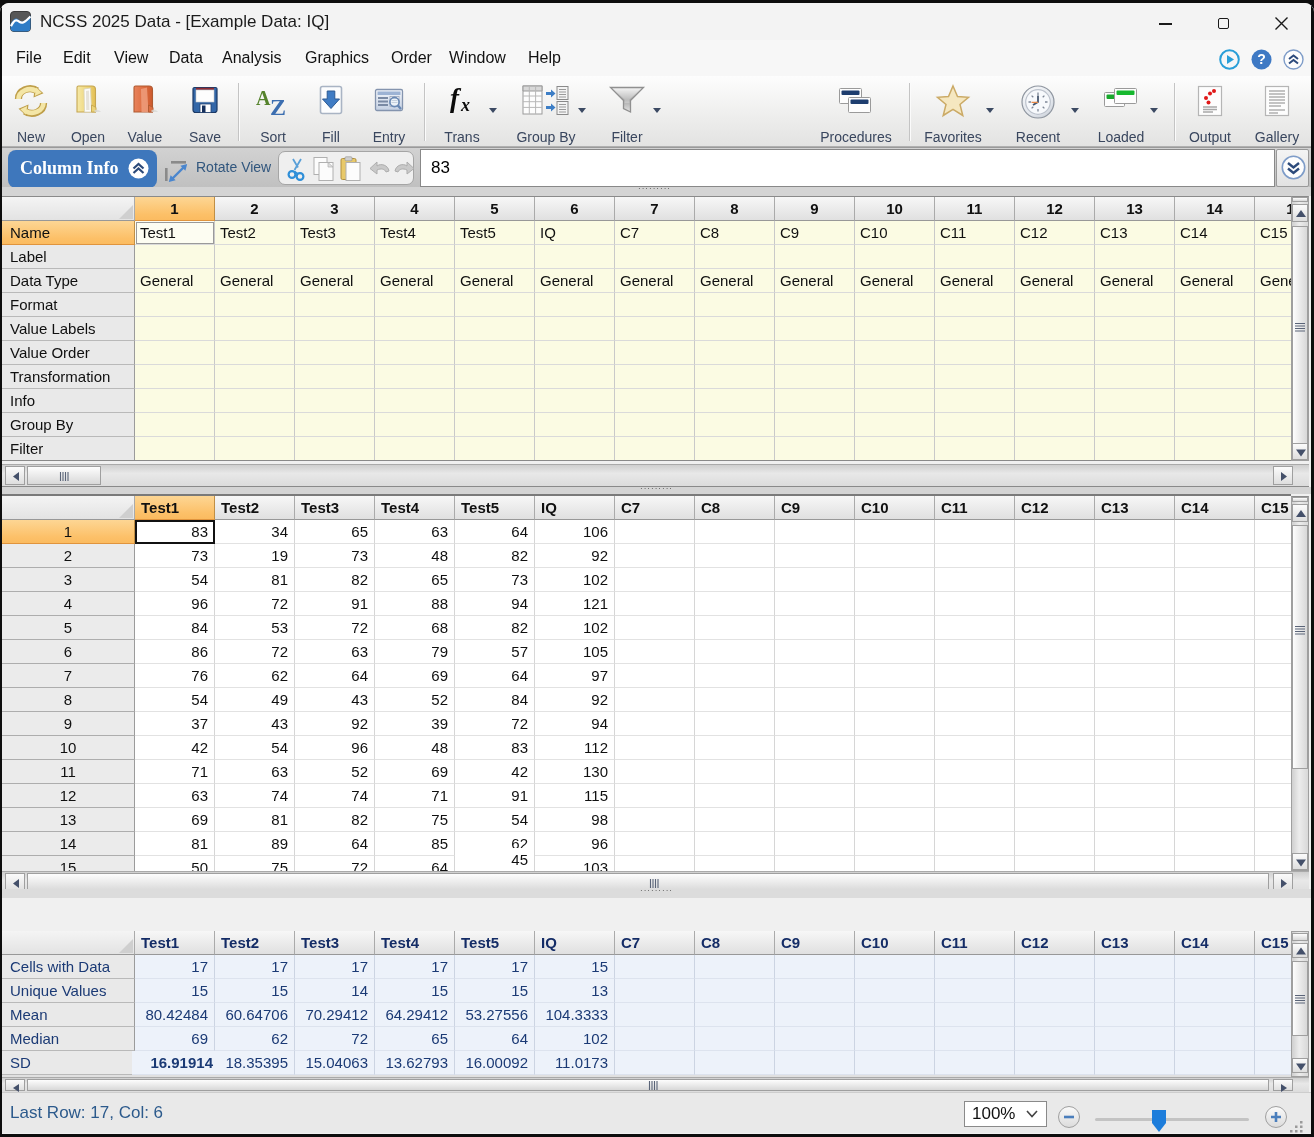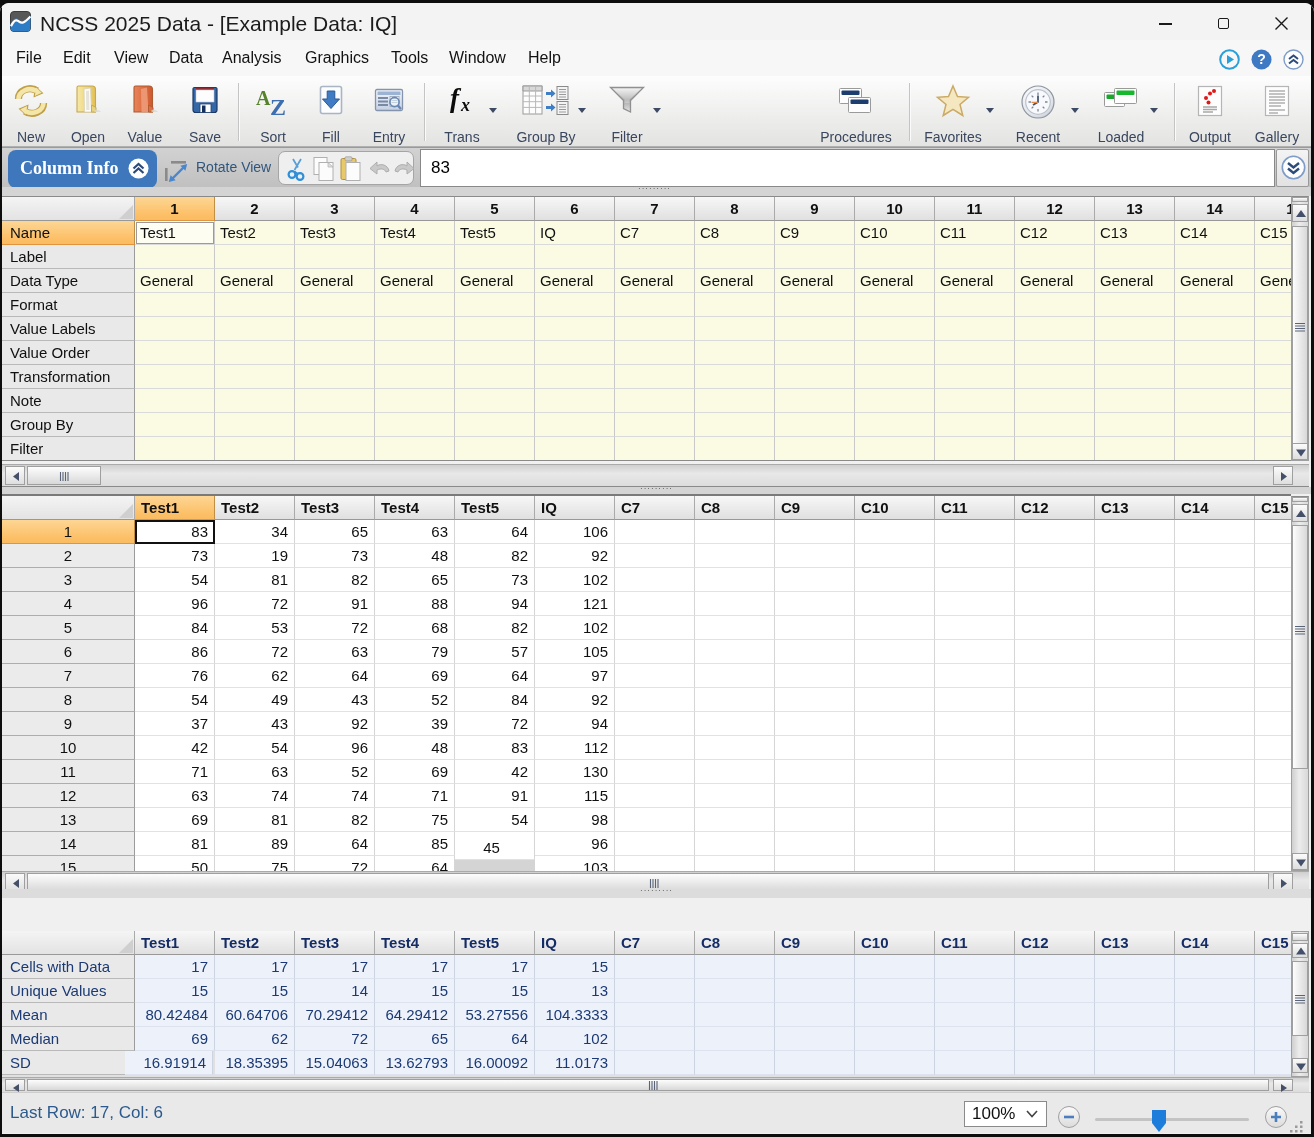--- a/index.html
+++ b/index.html
@@ -3,21 +3,21 @@
 <style>
 *{box-sizing:border-box;margin:0;padding:0}
 html,body{width:1314px;height:1137px;overflow:hidden;background:#0d0d0d;
  font-family:"Liberation Sans",sans-serif;}
 #win{position:absolute;left:0;top:3px;width:1314px;height:1131px;background:#f0f0f0;
  border-radius:9px 9px 0 0;overflow:hidden}
 .abs{position:absolute}
 
 #titlebar{left:0;top:0;width:100%;height:37px;background:#f3f3f3}
 #title-ic{left:10px;top:8px;width:21px;height:21px}
-#title-tx{left:40px;top:9px;font-size:21px;color:#1b1b1b;white-space:nowrap}
+#title-tx{left:40px;top:9px;font-size:17px;color:#1b1b1b;white-space:nowrap}
 .winbtn{top:14px;height:12px;color:#1a1a1a}
 
 #menubar{left:0;top:37px;width:100%;height:38px;background:#f7f7f7;border-bottom:1px solid #e2e2e2}
 .mi{position:absolute;top:9px;font-size:16px;color:#121212}
 
 #toolbar{left:0;top:73px;width:100%;height:71px;background:linear-gradient(#fdfdfd,#ededec 60%,#e3e3e2);border-bottom:1px solid #b0b0b0}
 .tbtn{position:absolute;top:8px;text-align:center}
 .tlab{position:absolute;top:45px;width:100%;text-align:center;font-size:14px;color:#39465e;white-space:nowrap}
 .tsep{position:absolute;top:7px;height:58px;width:1px;background:#c4c4c4;box-shadow:1px 0 0 #fbfbfb}
 .tcaret{position:absolute;top:32px;width:0;height:0;border-left:4px solid transparent;border-right:4px solid transparent;border-top:5px solid #3c4a63}
@@ -74,21 +74,21 @@
 <path d="M0.5 0.5 L12.5 12.5 M12.5 0.5 L0.5 12.5" stroke="#1a1a1a" stroke-width="1.4"></path>
       </svg>
 </div>
 <div id="menubar" class="abs">
 <div class="mi" style="left:16px">File</div>
 <div class="mi" style="left:63px">Edit</div>
 <div class="mi" style="left:114px">View</div>
 <div class="mi" style="left:169px">Data</div>
 <div class="mi" style="left:222px">Analysis</div>
 <div class="mi" style="left:305px">Graphics</div>
-<div class="mi" style="left:391px">Tools</div>
+<div class="mi" style="left:391px">Order</div>
 <div class="mi" style="left:449px">Window</div>
 <div class="mi" style="left:528px">Help</div>
 <svg class="abs" style="left:1219px;top:9px" width="21" height="21" viewBox="0 0 21 21">
 <circle cx="10.5" cy="10.5" r="9.3" fill="none" stroke="#2a9fd8" stroke-width="2"></circle>
 <path d="M8 6 L15 10.5 L8 15 Z" fill="#2a9fd8"></path>
       </svg>
 <svg class="abs" style="left:1251px;top:9px" width="21" height="21" viewBox="0 0 21 21">
 <circle cx="10.5" cy="10.5" r="10" fill="#3e79c4"></circle>
 <text x="10.5" y="15.3" font-size="14" font-weight="bold" fill="#fff" text-anchor="middle" font-family="Liberation Sans">?</text>
       </svg>
@@ -466,21 +466,21 @@
 <div class="cell ycell" style="left:533px;top:168px;width:80px;height:24px;"></div>
 <div class="cell ycell" style="left:613px;top:168px;width:80px;height:24px;"></div>
 <div class="cell ycell" style="left:693px;top:168px;width:80px;height:24px;"></div>
 <div class="cell ycell" style="left:773px;top:168px;width:80px;height:24px;"></div>
 <div class="cell ycell" style="left:853px;top:168px;width:80px;height:24px;"></div>
 <div class="cell ycell" style="left:933px;top:168px;width:80px;height:24px;"></div>
 <div class="cell ycell" style="left:1013px;top:168px;width:80px;height:24px;"></div>
 <div class="cell ycell" style="left:1093px;top:168px;width:80px;height:24px;"></div>
 <div class="cell ycell" style="left:1173px;top:168px;width:80px;height:24px;"></div>
 <div class="cell ycell" style="left:1253px;top:168px;width:80px;height:24px;"></div>
-<div class="cell rowhdr" style="left:0px;top:192px;width:133px;height:24px;">Note</div>
+<div class="cell rowhdr" style="left:0px;top:192px;width:133px;height:24px;">Info</div>
 <div class="cell ycell" style="left:133px;top:192px;width:80px;height:24px;"></div>
 <div class="cell ycell" style="left:213px;top:192px;width:80px;height:24px;"></div>
 <div class="cell ycell" style="left:293px;top:192px;width:80px;height:24px;"></div>
 <div class="cell ycell" style="left:373px;top:192px;width:80px;height:24px;"></div>
 <div class="cell ycell" style="left:453px;top:192px;width:80px;height:24px;"></div>
 <div class="cell ycell" style="left:533px;top:192px;width:80px;height:24px;"></div>
 <div class="cell ycell" style="left:613px;top:192px;width:80px;height:24px;"></div>
 <div class="cell ycell" style="left:693px;top:192px;width:80px;height:24px;"></div>
 <div class="cell ycell" style="left:773px;top:192px;width:80px;height:24px;"></div>
 <div class="cell ycell" style="left:853px;top:192px;width:80px;height:24px;"></div>
@@ -789,21 +789,21 @@
 <div class="cell wcell" style="left:933px;top:336px;width:80px;height:24px;"></div>
 <div class="cell wcell" style="left:1013px;top:336px;width:80px;height:24px;"></div>
 <div class="cell wcell" style="left:1093px;top:336px;width:80px;height:24px;"></div>
 <div class="cell wcell" style="left:1173px;top:336px;width:80px;height:24px;"></div>
 <div class="cell wcell" style="left:1253px;top:336px;width:80px;height:24px;"></div>
 <div class="cell drowhdr" style="left:0px;top:360px;width:133px;height:24px;">15</div>
 <div class="cell wcell" style="left:133px;top:360px;width:80px;height:24px;">50</div>
 <div class="cell wcell" style="left:213px;top:360px;width:80px;height:24px;">75</div>
 <div class="cell wcell" style="left:293px;top:360px;width:80px;height:24px;">72</div>
 <div class="cell wcell" style="left:373px;top:360px;width:80px;height:24px;">64</div>
-<div class="cell wcell" style="left:453px;top:340px;width:80px;height:24px;text-align:center;">45</div>
+<div class="cell wcell" style="left:453px;top:352px;width:80px;height:24px;">45</div>
 <div class="cell wcell" style="left:533px;top:360px;width:80px;height:24px;">103</div>
 <div class="cell wcell" style="left:613px;top:360px;width:80px;height:24px;"></div>
 <div class="cell wcell" style="left:693px;top:360px;width:80px;height:24px;"></div>
 <div class="cell wcell" style="left:773px;top:360px;width:80px;height:24px;"></div>
 <div class="cell wcell" style="left:853px;top:360px;width:80px;height:24px;"></div>
 <div class="cell wcell" style="left:933px;top:360px;width:80px;height:24px;"></div>
 <div class="cell wcell" style="left:1013px;top:360px;width:80px;height:24px;"></div>
 <div class="cell wcell" style="left:1093px;top:360px;width:80px;height:24px;"></div>
 <div class="cell wcell" style="left:1173px;top:360px;width:80px;height:24px;"></div>
 <div class="cell wcell" style="left:1253px;top:360px;width:80px;height:24px;"></div>
@@ -911,21 +911,21 @@
 <div class="cell scell" style="left:613px;top:96px;width:80px;height:24px;"></div>
 <div class="cell scell" style="left:693px;top:96px;width:80px;height:24px;"></div>
 <div class="cell scell" style="left:773px;top:96px;width:80px;height:24px;"></div>
 <div class="cell scell" style="left:853px;top:96px;width:80px;height:24px;"></div>
 <div class="cell scell" style="left:933px;top:96px;width:80px;height:24px;"></div>
 <div class="cell scell" style="left:1013px;top:96px;width:80px;height:24px;"></div>
 <div class="cell scell" style="left:1093px;top:96px;width:80px;height:24px;"></div>
 <div class="cell scell" style="left:1173px;top:96px;width:80px;height:24px;"></div>
 <div class="cell scell" style="left:1253px;top:96px;width:80px;height:24px;"></div>
 <div class="cell srowhdr" style="left:0px;top:120px;width:133px;height:24px;">SD</div>
-<div class="cell scell" style="left:123px;top:120px;width:88px;height:24px;">16.91914</div>
+<div class="cell scell" style="left:130px;top:120px;width:88px;height:24px;font-weight:bold;">16.91914</div>
 <div class="cell scell" style="left:213px;top:120px;width:80px;height:24px;">18.35395</div>
 <div class="cell scell" style="left:293px;top:120px;width:80px;height:24px;">15.04063</div>
 <div class="cell scell" style="left:373px;top:120px;width:80px;height:24px;">13.62793</div>
 <div class="cell scell" style="left:453px;top:120px;width:80px;height:24px;">16.00092</div>
 <div class="cell scell" style="left:533px;top:120px;width:80px;height:24px;">11.0173</div>
 <div class="cell scell" style="left:613px;top:120px;width:80px;height:24px;"></div>
 <div class="cell scell" style="left:693px;top:120px;width:80px;height:24px;"></div>
 <div class="cell scell" style="left:773px;top:120px;width:80px;height:24px;"></div>
 <div class="cell scell" style="left:853px;top:120px;width:80px;height:24px;"></div>
 <div class="cell scell" style="left:933px;top:120px;width:80px;height:24px;"></div>

